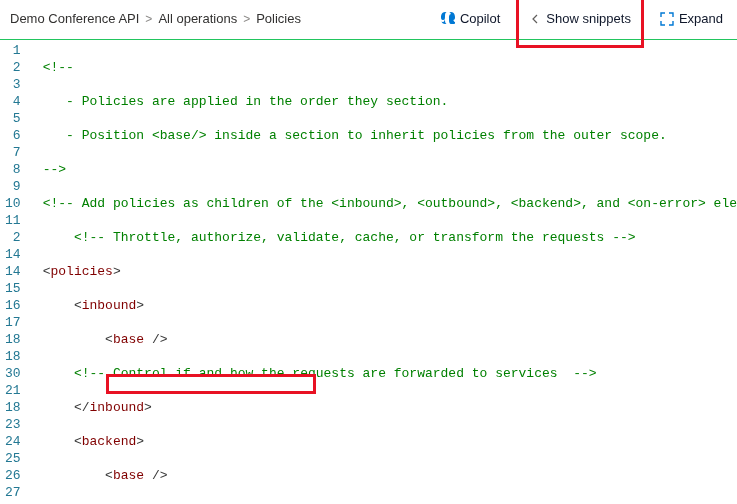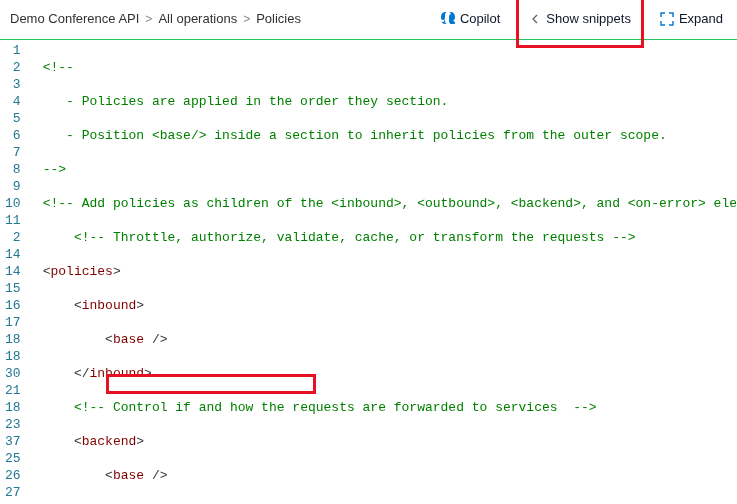--- a/index.html
+++ b/index.html
@@ -139,37 +139,37 @@
       <div class="ln">14</div>
       <div class="ln">15</div>
       <div class="ln">16</div>
       <div class="ln">17</div>
       <div class="ln">18</div>
       <div class="ln">18</div>
       <div class="ln">30</div>
       <div class="ln">21</div>
       <div class="ln">18</div>
       <div class="ln">23</div>
-      <div class="ln">37</div>
+      <div class="ln">24</div>
       <div class="ln">25</div>
       <div class="ln">26</div>
       <div class="ln">27</div>
     </div>
   <div class="code">
 <div class="row"><span class="c-comment">&lt;!--</span></div>
 <div class="row"><span class="c-comment">   - Policies are applied in the order they section.</span></div>
 <div class="row"><span class="c-comment">   - Position &lt;base/&gt; inside a section to inherit policies from the outer scope.</span></div>
 <div class="row"><span class="c-comment">--&gt;</span></div>
 <div class="row"><span class="c-comment">&lt;!-- Add policies as children of the &lt;inbound&gt;, &lt;outbound&gt;, &lt;backend&gt;, and &lt;on-error&gt; ele</span></div>
 <div class="row">    <span class="c-comment">&lt;!-- Throttle, authorize, validate, cache, or transform the requests --&gt;</span></div>
 <div class="row"><span class="c-punct">&lt;</span><span class="c-tag">policies</span><span class="c-punct">&gt;</span></div>
 <div class="row">    <span class="c-punct">&lt;</span><span class="c-tag">inbound</span><span class="c-punct">&gt;</span></div>
 <div class="row">        <span class="c-punct">&lt;</span><span class="c-tag">base</span><span class="c-punct"> /&gt;</span></div>
+<div class="row">    <span class="c-comment">&lt;!-- Control if and how the requests are forwarded to services  --&gt;</span></div>
 <div class="row">    <span class="c-punct">&lt;/</span><span class="c-tag">inbound</span><span class="c-punct">&gt;</span></div>
-<div class="row">    <span class="c-comment">&lt;!-- Control if and how the requests are forwarded to services  --&gt;</span></div>
 <div class="row">    <span class="c-punct">&lt;</span><span class="c-tag">backend</span><span class="c-punct">&gt;</span></div>
 <div class="row">        <span class="c-punct">&lt;</span><span class="c-tag">base</span><span class="c-punct"> /&gt;</span></div>
 
 
 
 
 
 
 
 

